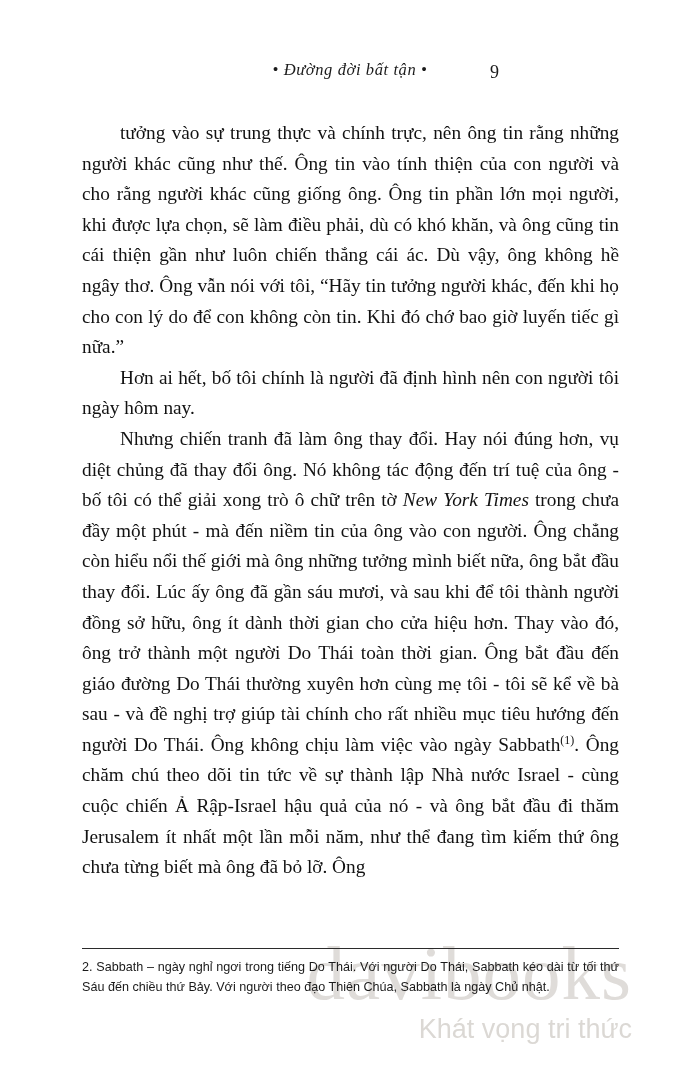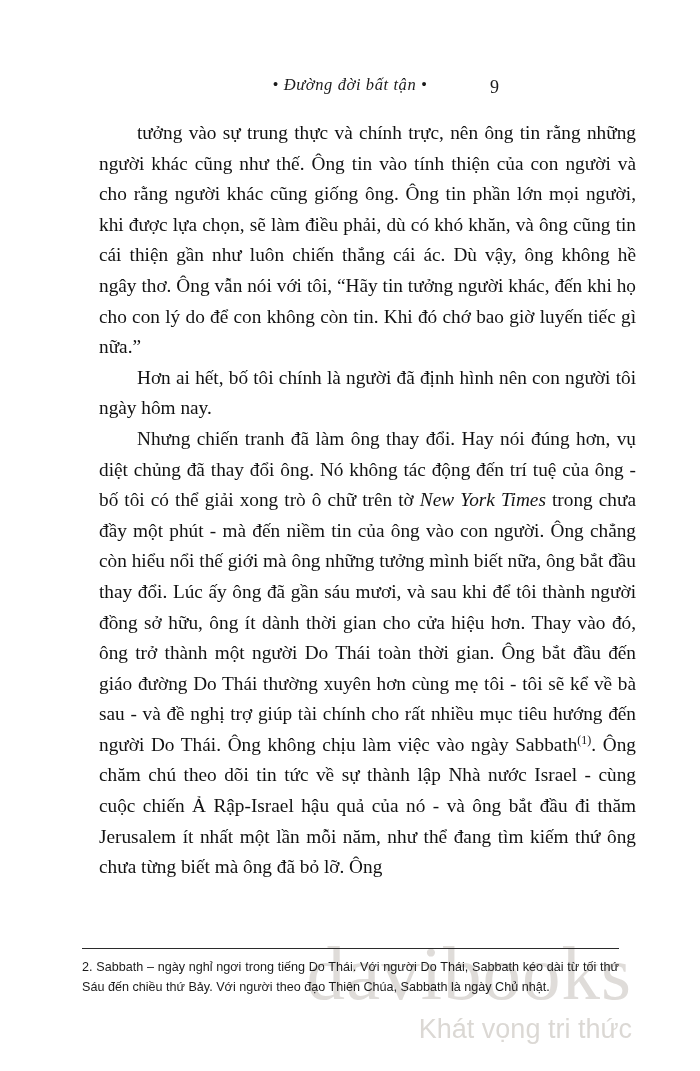--- a/index.html
+++ b/index.html
@@ -17,21 +17,21 @@
   }
   .page {
     position: absolute;
     left: 0; top: 0;
     width: 700px;
     height: 1071px;
   }
   .header {
     position: absolute;
     left: 0;
-    top: 75px;
+    top: 60px;
     width: 584px;
     height: 30px;
   }
   .running-title {
     position: absolute;
     left: 0;
     top: 0;
     width: 700px;
     text-align: center;
     font-family: "Liberation Serif", serif;
@@ -50,21 +50,20 @@
   }
   .body-text {
     position: absolute;
     left: 82px;
     top: 118px;
     width: 537px;
     font-size: 19.3px;
     line-height: 30.6px;
     text-align: justify;
     color: #121212;
-    margin-left: 17px;
   }
   .body-text p {
     margin: 0;
   }
   .body-text p.indent {
     text-indent: 38px;
   }
   .body-text i {
     font-style: italic;
     font-family: Liberation Serif, serif;

